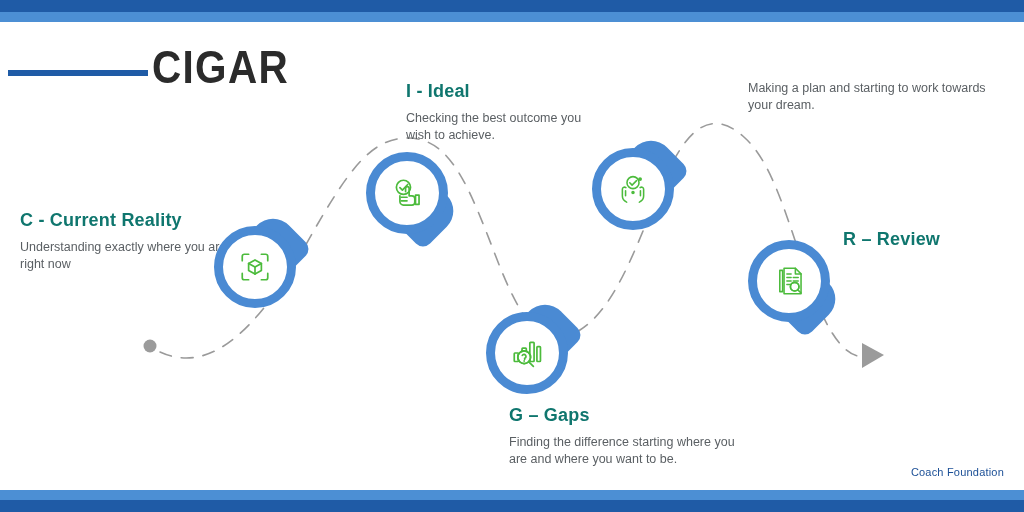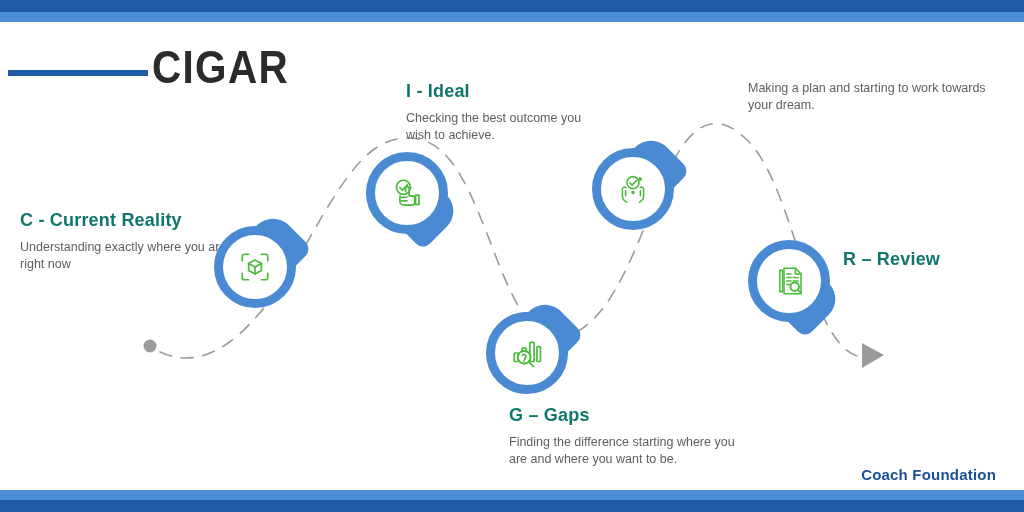--- a/index.html
+++ b/index.html
@@ -62,22 +62,22 @@
     margin:0 0 8px 0;
     font-size:18px;font-weight:bold;color:#0f766e;
     letter-spacing:.2px;line-height:22px;white-space:nowrap;
   }
   .blk p{
     margin:0;
     font-size:12.5px;color:#5a5f63;line-height:17px;font-weight:normal;
   }
 
   .brand{
-    position:absolute;right:28px;top:466px;
-    font-size:15px;font-weight:bold;color:#1b4f96;letter-spacing:.2px;
+    position:absolute;right:20px;top:466px;
+    font-size:11px;font-weight:normal;color:#1b4f96;letter-spacing:.2px;
   }
 </style>
 </head>
 <body>
 
 <div id="stage">
 
   <div class="bar bar-top-dark"></div>
   <div class="bar bar-top-light"></div>
   <div class="bar bar-bot-light"></div>
@@ -173,21 +173,21 @@
         <path d="M14 22c-2.5-1.5-5 0-5 2.5V34c0 4 2.5 7 6 8.5"></path>
         <path d="M13.5 26.5v7"></path>
         <path d="M34 22c2.5-1.5 5 0 5 2.5V34c0 4-2.5 7-6 8.5"></path>
         <path d="M34.5 26.5v7"></path>
         <circle cx="34" cy="10" r="1.6" fill="#4cbb3c"></circle>
         <circle cx="24" cy="29" r="1.4" fill="#4cbb3c"></circle>
       </svg>
     </div>
   </div>
 
-  <div class="blk" style="left:843px;top:228px;width:155px;margin-top:20px;">
+  <div class="blk" style="left:843px;top:228px;width:155px;">
     <h3>R – Review</h3>
   </div>
   <div class="pin" style="left:748px;top:240px;">
     <div class="tail tail-se"></div>
     <div class="ring"></div>
     <div class="glyph">
       <svg width="34" height="34" viewBox="0 0 48 48" fill="none" stroke="#4cbb3c" stroke-width="2.2" stroke-linecap="round" stroke-linejoin="round">
         <path d="M11 9h4v30h-4z"></path>
         <path d="M17 6h16l8 8v28H17z"></path>
         <path d="M33 6v8h8"></path>

